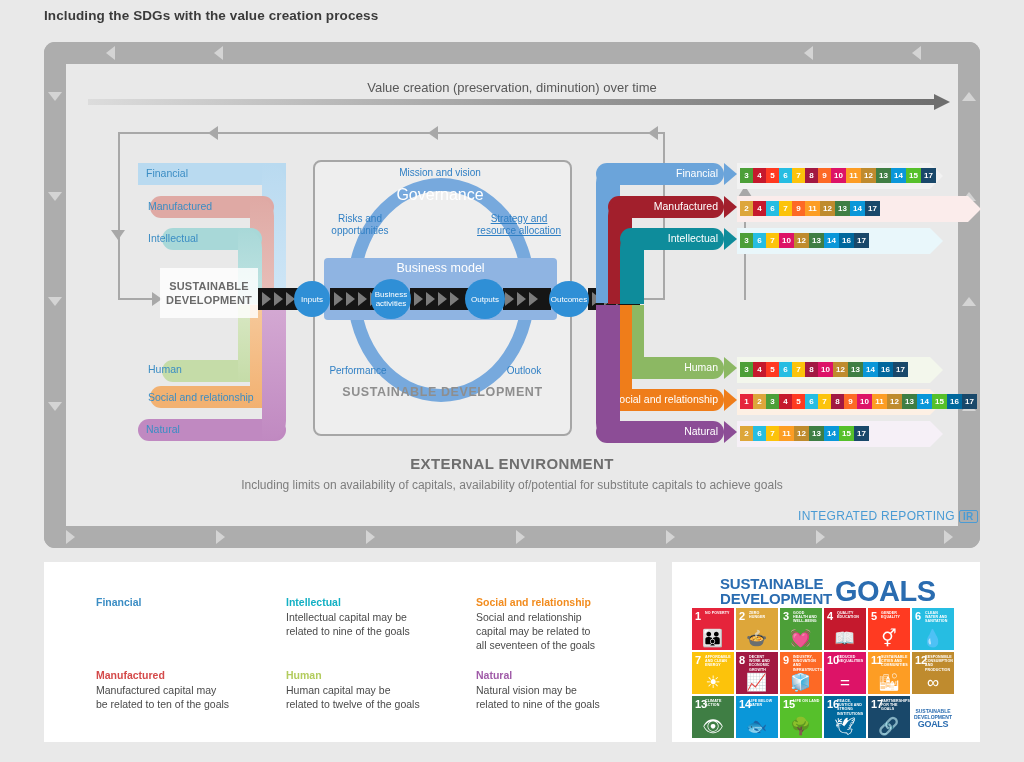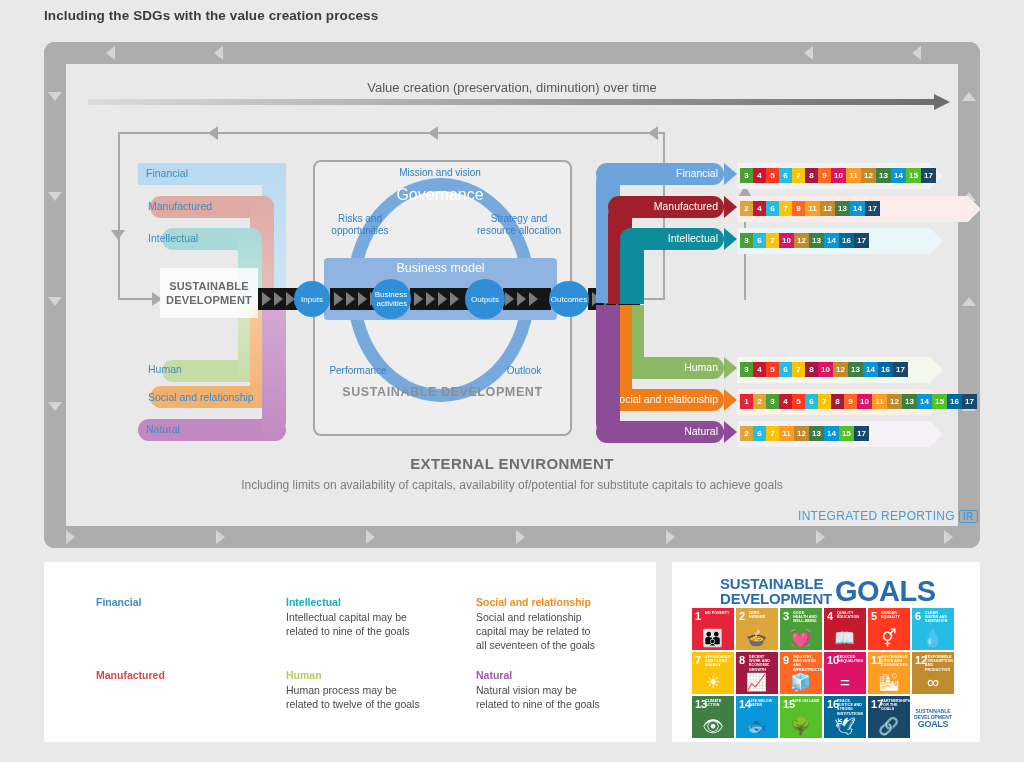--- a/index.html
+++ b/index.html
@@ -278,21 +278,21 @@
 <div class="ring"></div>
 <div class="bm-band"></div>
 <div class="bm-title">Business model</div>
 
 <div class="ring-label" style="left:370px;top:167px;width:140px;">Mission and vision</div>
 <div class="ring-label-w" style="left:390px;top:186px;width:100px;">Governance</div>
 <div class="ring-label" style="left:320px;top:213px;width:80px;">
   <span>Risks and</span><br>
   <span>opportunities</span>
 </div>
-<div class="ring-label" style="left:463px;top:213px;width:112px;">
+<div class="ring-label" style="left:463px;top:213px;width:112px;text-decoration:underline;">
   <span>Strategy and</span><br>
   <span>resource allocation</span>
 </div>
 <div class="ring-label" style="left:318px;top:365px;width:80px;">Performance</div>
 <div class="ring-label" style="left:488px;top:365px;width:72px;">Outlook</div>
 <div class="sd-arc">SUSTAINABLE DEVELOPMENT</div>
 
 <div class="flowbar" style="left:330px;top:288px;width:60px;">
   <div class="chev" style="left:4px;"></div>
     <div class="chev" style="left:16px;"></div>
@@ -310,21 +310,21 @@
     <div class="chev" style="left:14px;"></div>
   <div class="chev" style="left:26px;"></div>
 </div>
 <div class="flowbar" style="left:588px;top:288px;width:52px;">
   <div class="chev" style="left:4px;"></div>
     <div class="chev" style="left:16px;"></div>
   <div class="chev" style="left:28px;"></div>
 </div>
 
 <div class="node" style="left:294px;top:281px;width:36px;height:36px;">Inputs</div>
-<div class="node" style="left:371px;top:281px;width:40px;height:40px;left:371px;top:279px;text-align:right;">
+<div class="node" style="left:371px;top:281px;width:40px;height:40px;left:371px;top:279px;">
   <div>
     <span>Business</span><br>
     <span>activities</span>
   </div>
 </div>
 <div class="node" style="left:465px;top:279px;width:40px;height:40px;">Outputs</div>
 <div class="node" style="left:549px;top:281px;width:40px;height:36px;">Outcomes</div>
 
 <div>
 
@@ -475,25 +475,29 @@
   <div class="leg-item" style="left:432px;top:34px;">
       <div class="leg-head" style="color: rgb(242, 140, 30);">Social and relationship</div>
       <div class="leg-body">
         <div>Social and relationship</div>
         <div>capital may be related to</div>
         <div>all seventeen of the goals</div>
       </div>
     </div>
   <div class="leg-item" style="left:52px;top:107px;">
       <div class="leg-head" style="color: rgb(212, 74, 74);">Manufactured</div>
+      <div class="leg-body">
+        <div>Manufactured capital may</div>
+        <div>be related to ten of the goals</div>
+      </div>
     </div>
   <div class="leg-item" style="left:242px;top:107px;">
       <div class="leg-head" style="color: rgb(179, 204, 94);">Human</div>
       <div class="leg-body">
-        <div>Human process may be</div>
+        <div>Human capital may be</div>
         <div>related to twelve of the goals</div>
       </div>
     </div>
   <div class="leg-item" style="left:432px;top:107px;">
       <div class="leg-head" style="color: rgb(160, 91, 168);">Natural</div>
       <div class="leg-body">
         <div>Natural vision may be</div>
         <div>related to nine of the goals</div>
       </div>
     </div>

